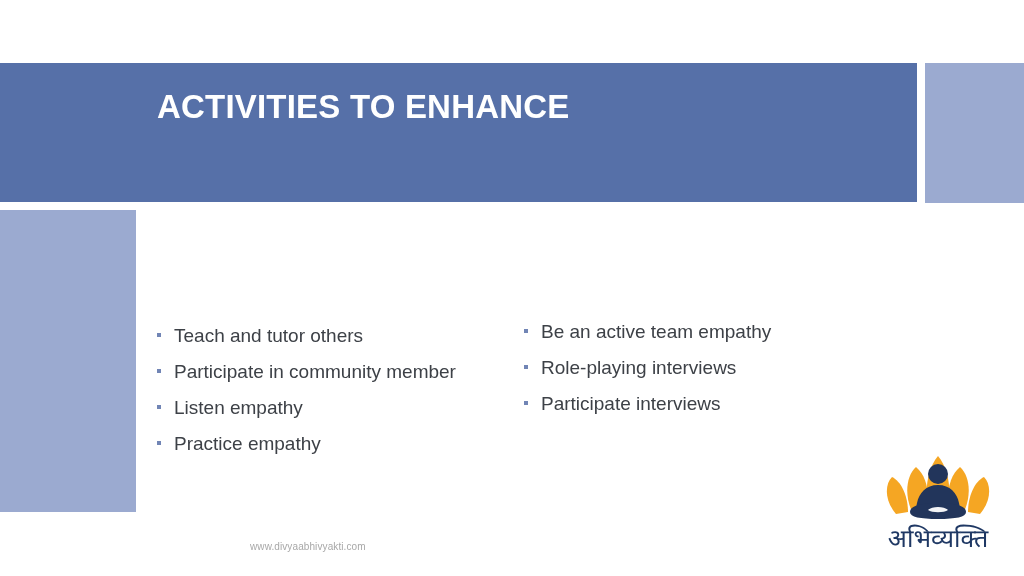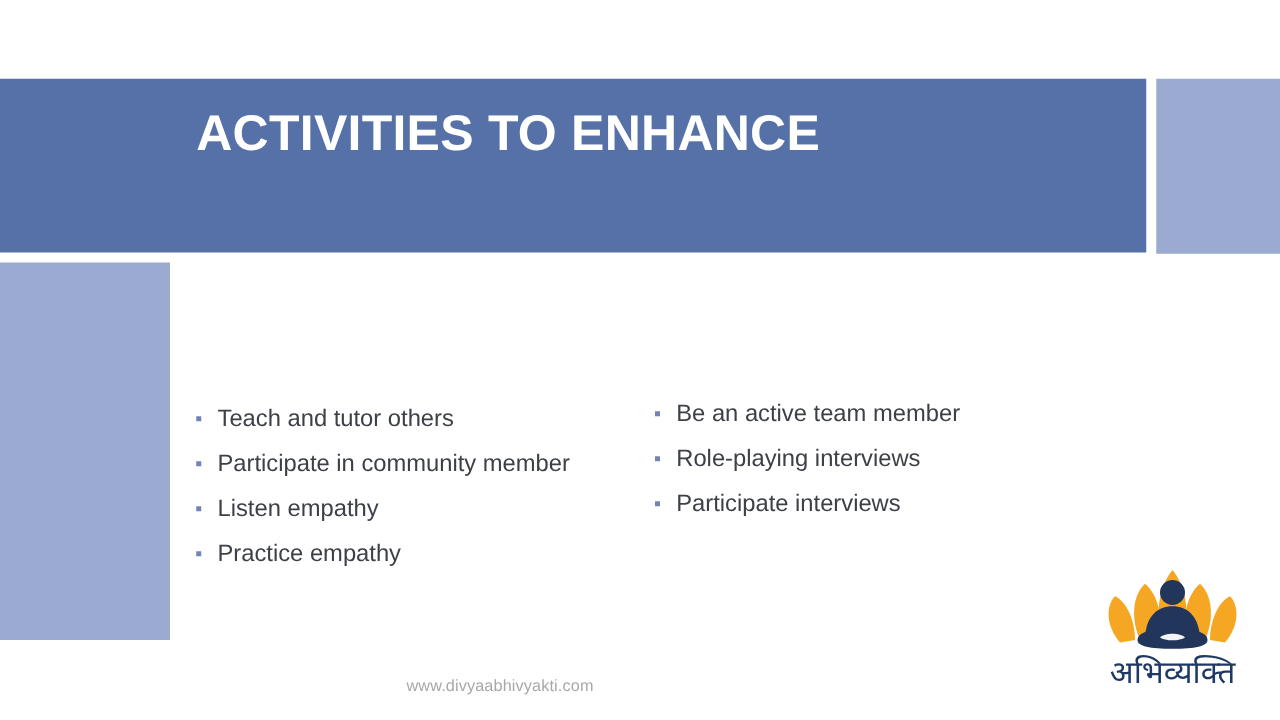--- a/index.html
+++ b/index.html
@@ -41,21 +41,21 @@
     background: #9baad0;
   }
   .title {
     position: absolute;
     left: 157px;
     top: 84px;
     width: 730px;
     color: #ffffff;
     font-family: "Liberation Sans Narrow", "Liberation Sans", sans-serif;
     font-weight: bold;
-    font-size: 40px;
+    font-size: 33px;
     line-height: 46px;
     letter-spacing: 0.2px;
     white-space: pre;
   }
 
   
   .side-accent {
     position: absolute;
     left: 0;
     top: 210px;
@@ -87,22 +87,22 @@
     height: 4px;
     background: #7185b5;
   }
 
   
   .footer-url {
     position: absolute;
     left: 250px;
     top: 541px;
     width: 300px;
-    text-align: center;
-    font-size: 13px;
+    text-align: left;
+    font-size: 10px;
     color: #a8a8a8;
     letter-spacing: 0.1px;
   }
 
   
   .logo {
     position: absolute;
     left: 876px;
     top: 448px;
     width: 124px;
@@ -149,21 +149,21 @@
     </div>
     <div class="bullet-item">
       <span class="dot"></span>
       <span>Practice empathy</span>
     </div>
   </div>
 
   <div class="bullet-col right">
     <div class="bullet-item">
       <span class="dot"></span>
-      <span>Be an active team member</span>
+      <span>Be an active team empathy</span>
     </div>
     <div class="bullet-item">
       <span class="dot"></span>
       <span>Role-playing interviews</span>
     </div>
     <div class="bullet-item">
       <span class="dot"></span>
       <span>Participate interviews</span>
     </div>
   </div>

